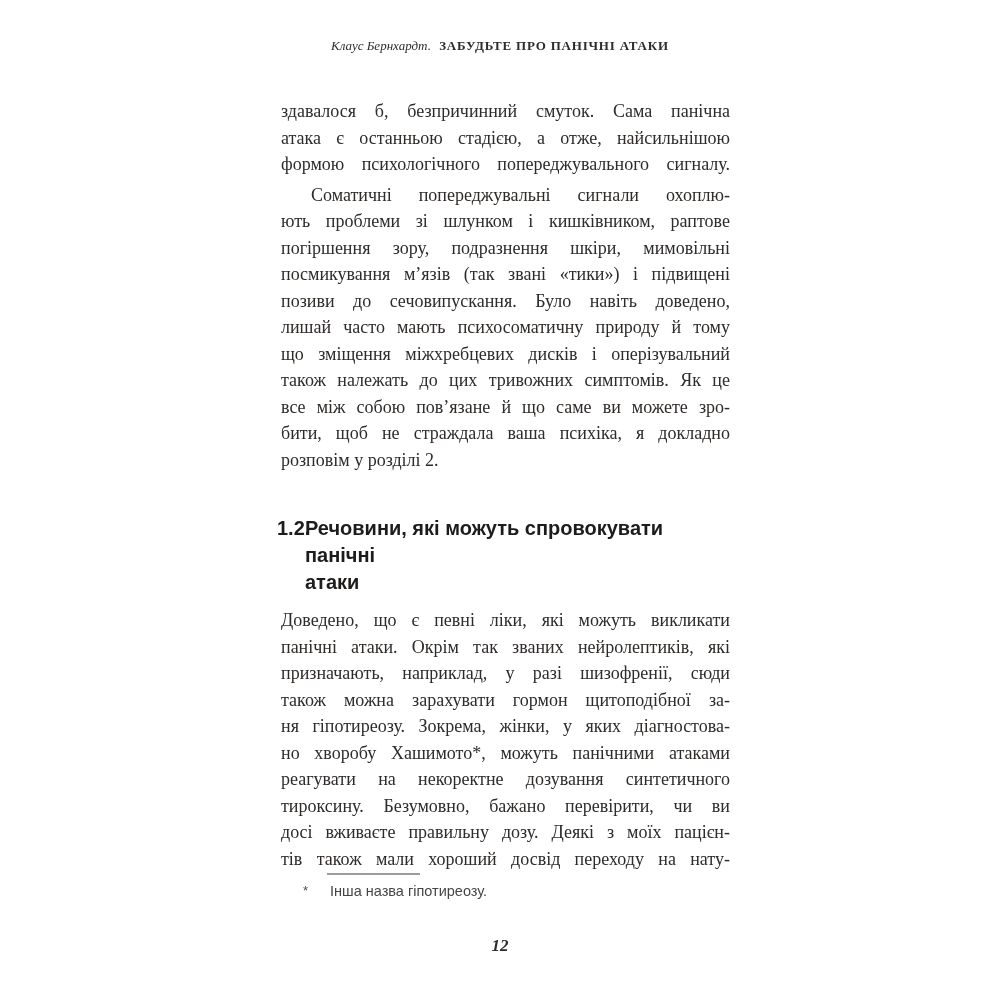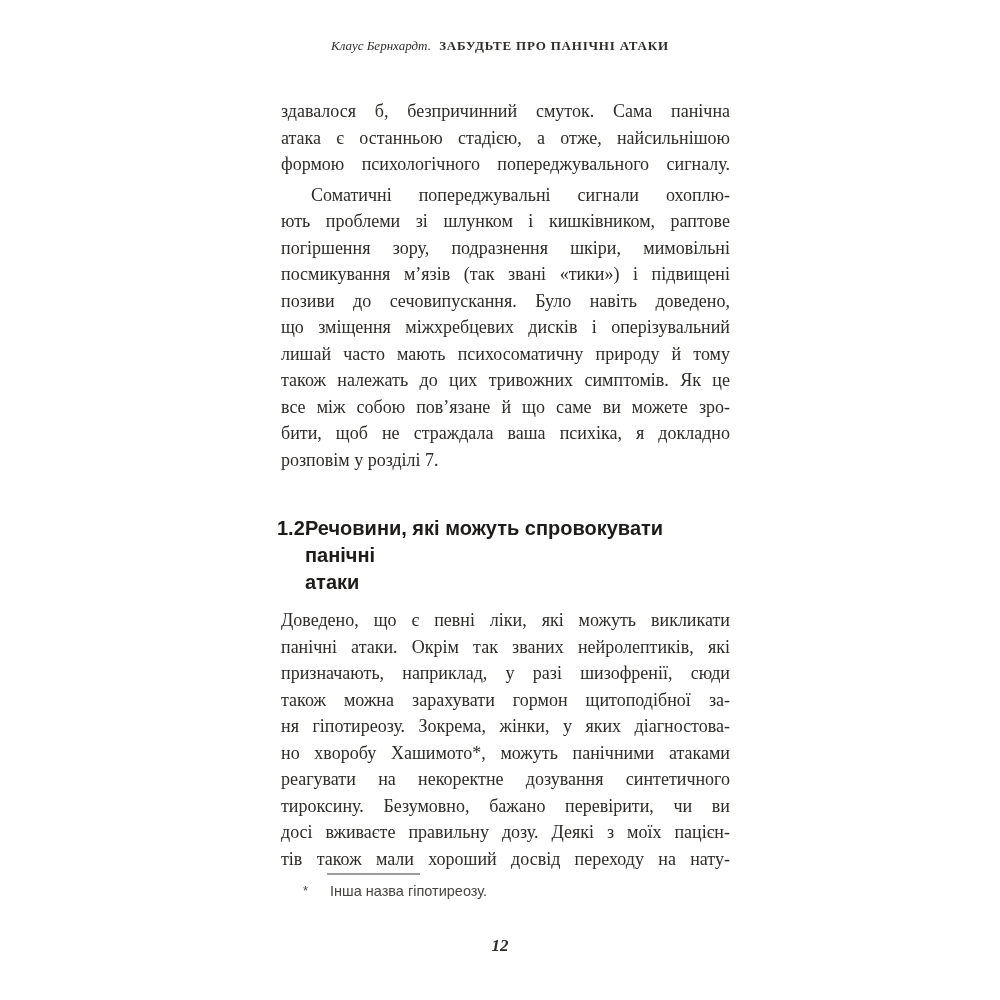--- a/index.html
+++ b/index.html
@@ -70,26 +70,26 @@
       <div class="line">атака є останньою стадією, а отже, найсильнішою</div>
       <div class="line">формою психологічного попереджувального сигналу.</div>
     </div>
 
     <div class="para">
       <div class="line first-indent">Соматичні попереджувальні сигнали охоплю-</div>
       <div class="line">ють проблеми зі шлунком і кишківником, раптове</div>
       <div class="line">погіршення зору, подразнення шкіри, мимовільні</div>
       <div class="line">посмикування м’язів (так звані «тики») і підвищені</div>
       <div class="line">позиви до сечовипускання. Було навіть доведено,</div>
+      <div class="line">лишай часто мають психосоматичну природу й тому</div>
       <div class="line">що зміщення міжхребцевих дисків і оперізувальний</div>
-      <div class="line">лишай часто мають психосоматичну природу й тому</div>
       <div class="line">також належать до цих тривожних симптомів. Як це</div>
       <div class="line">все між собою пов’язане й що саме ви можете зро-</div>
       <div class="line">бити, щоб не страждала ваша психіка, я докладно</div>
-      <div class="line no-just">розповім у розділі 7.</div>
+      <div class="line no-just">розповім у розділі 2.</div>
     </div>
 
     <div class="section-heading">
       <span class="h-num">1.2.</span>
       <span class="h-text">
         <span>Речовини, які можуть спровокувати панічні</span><br>
         <span>атаки</span>
       </span>
     </div>
 

